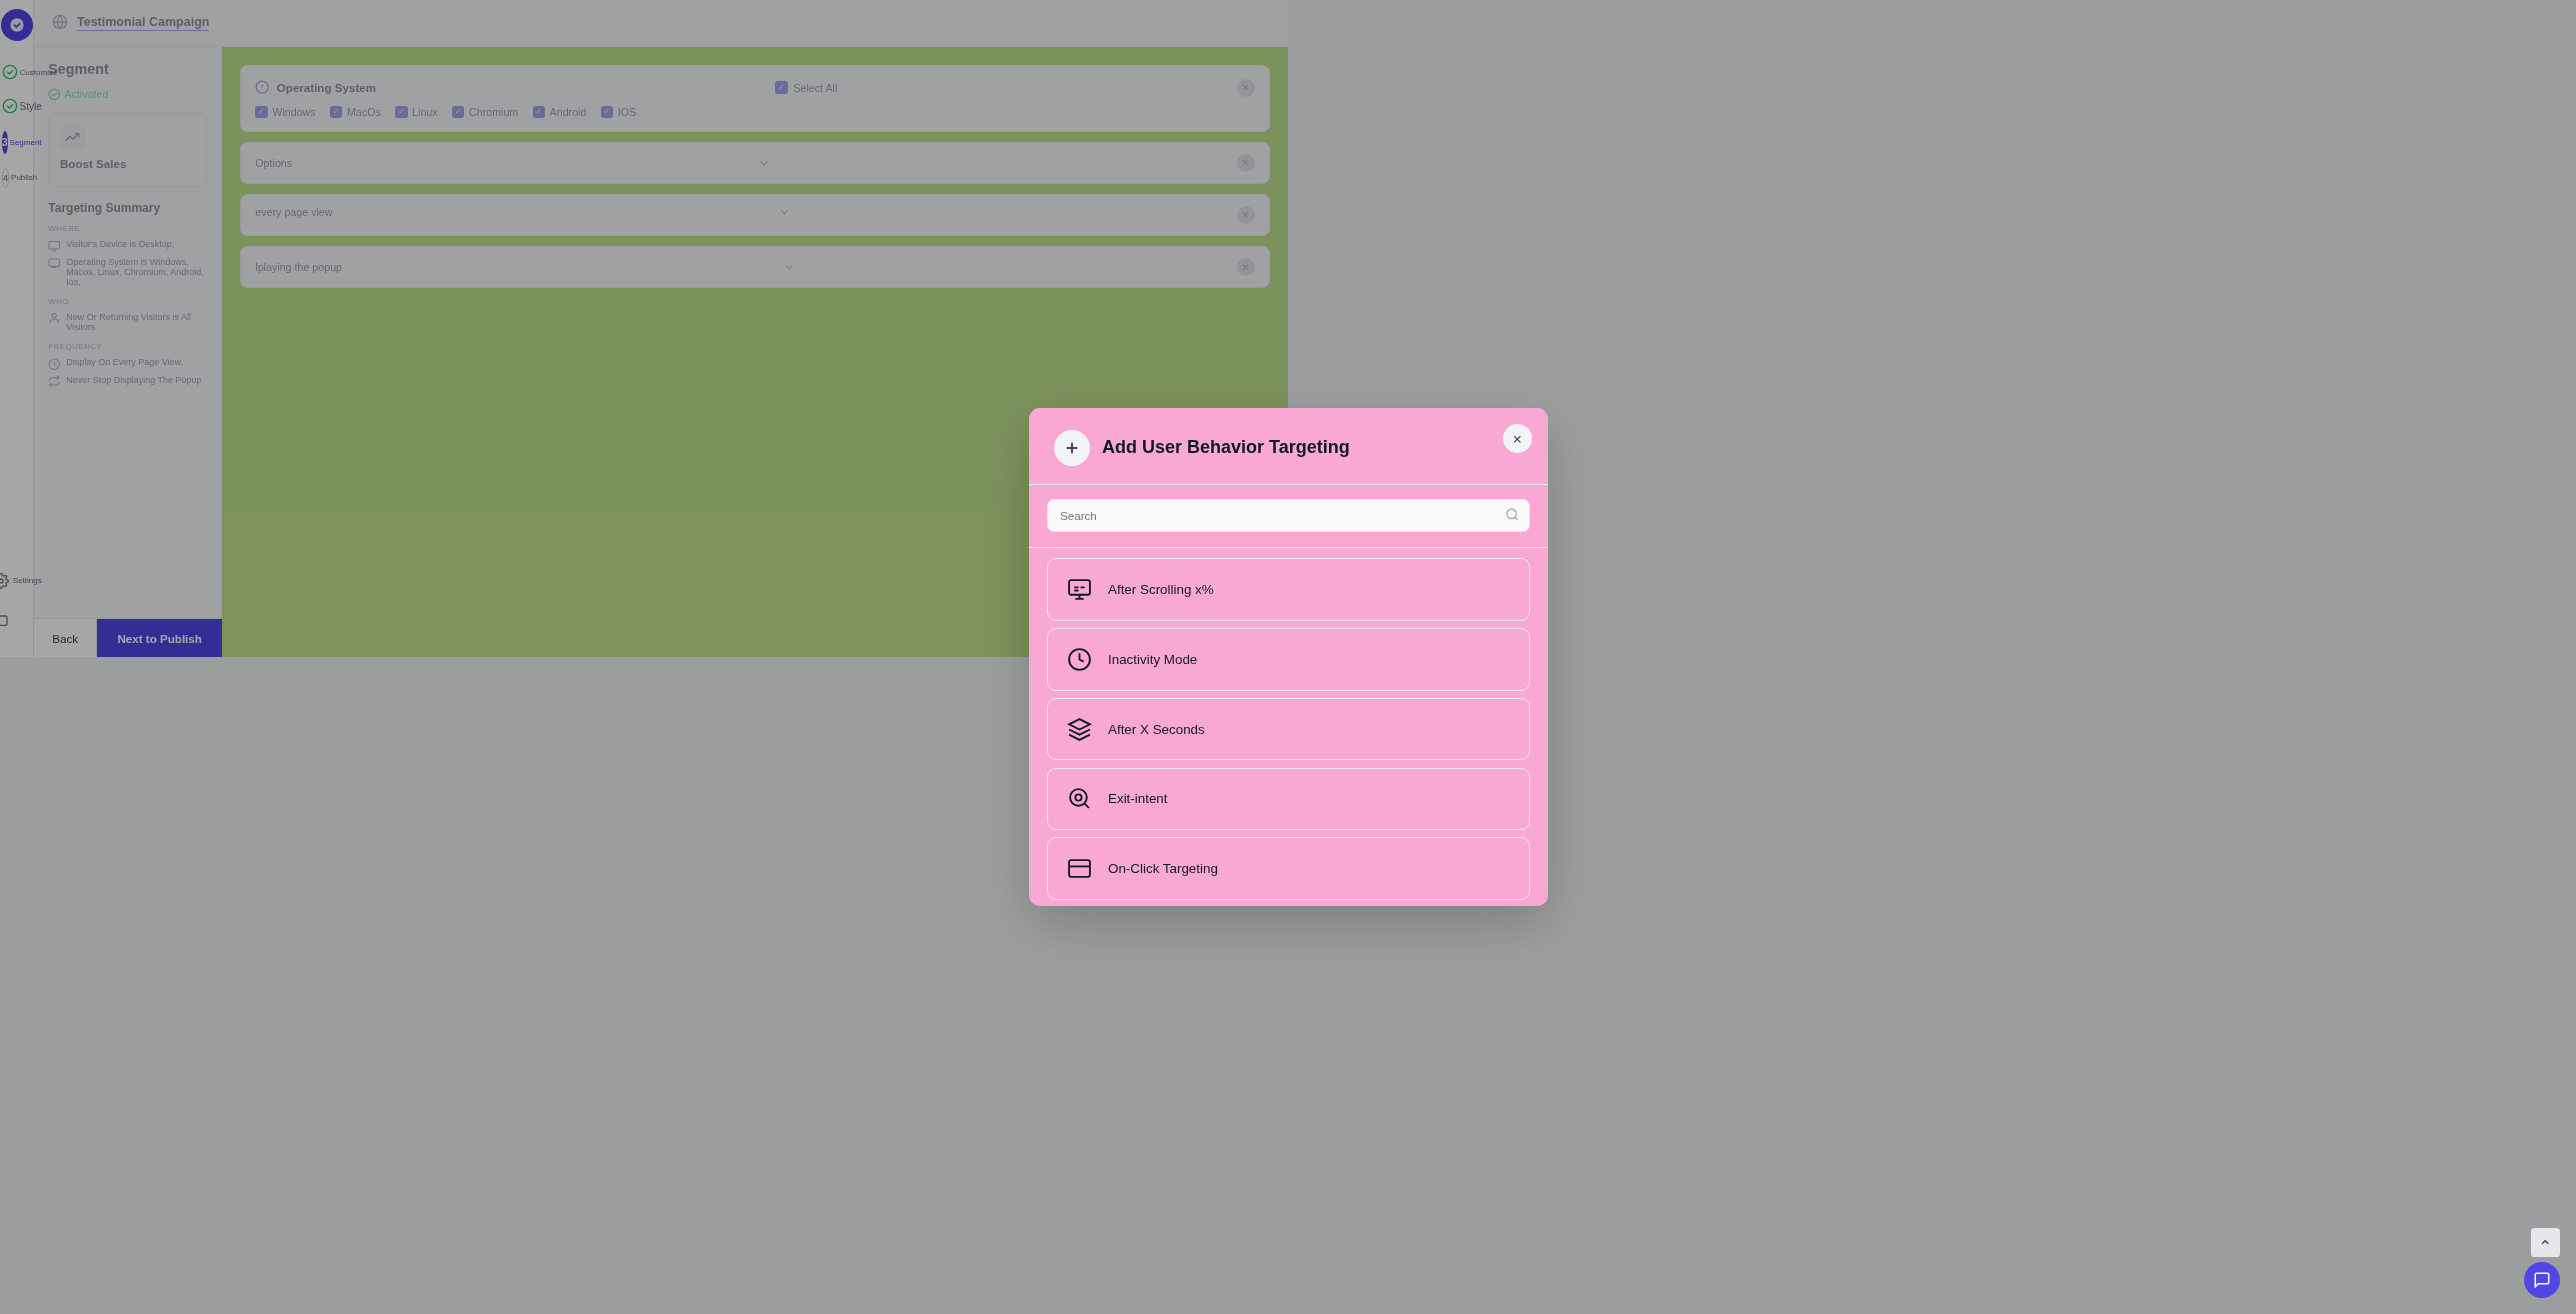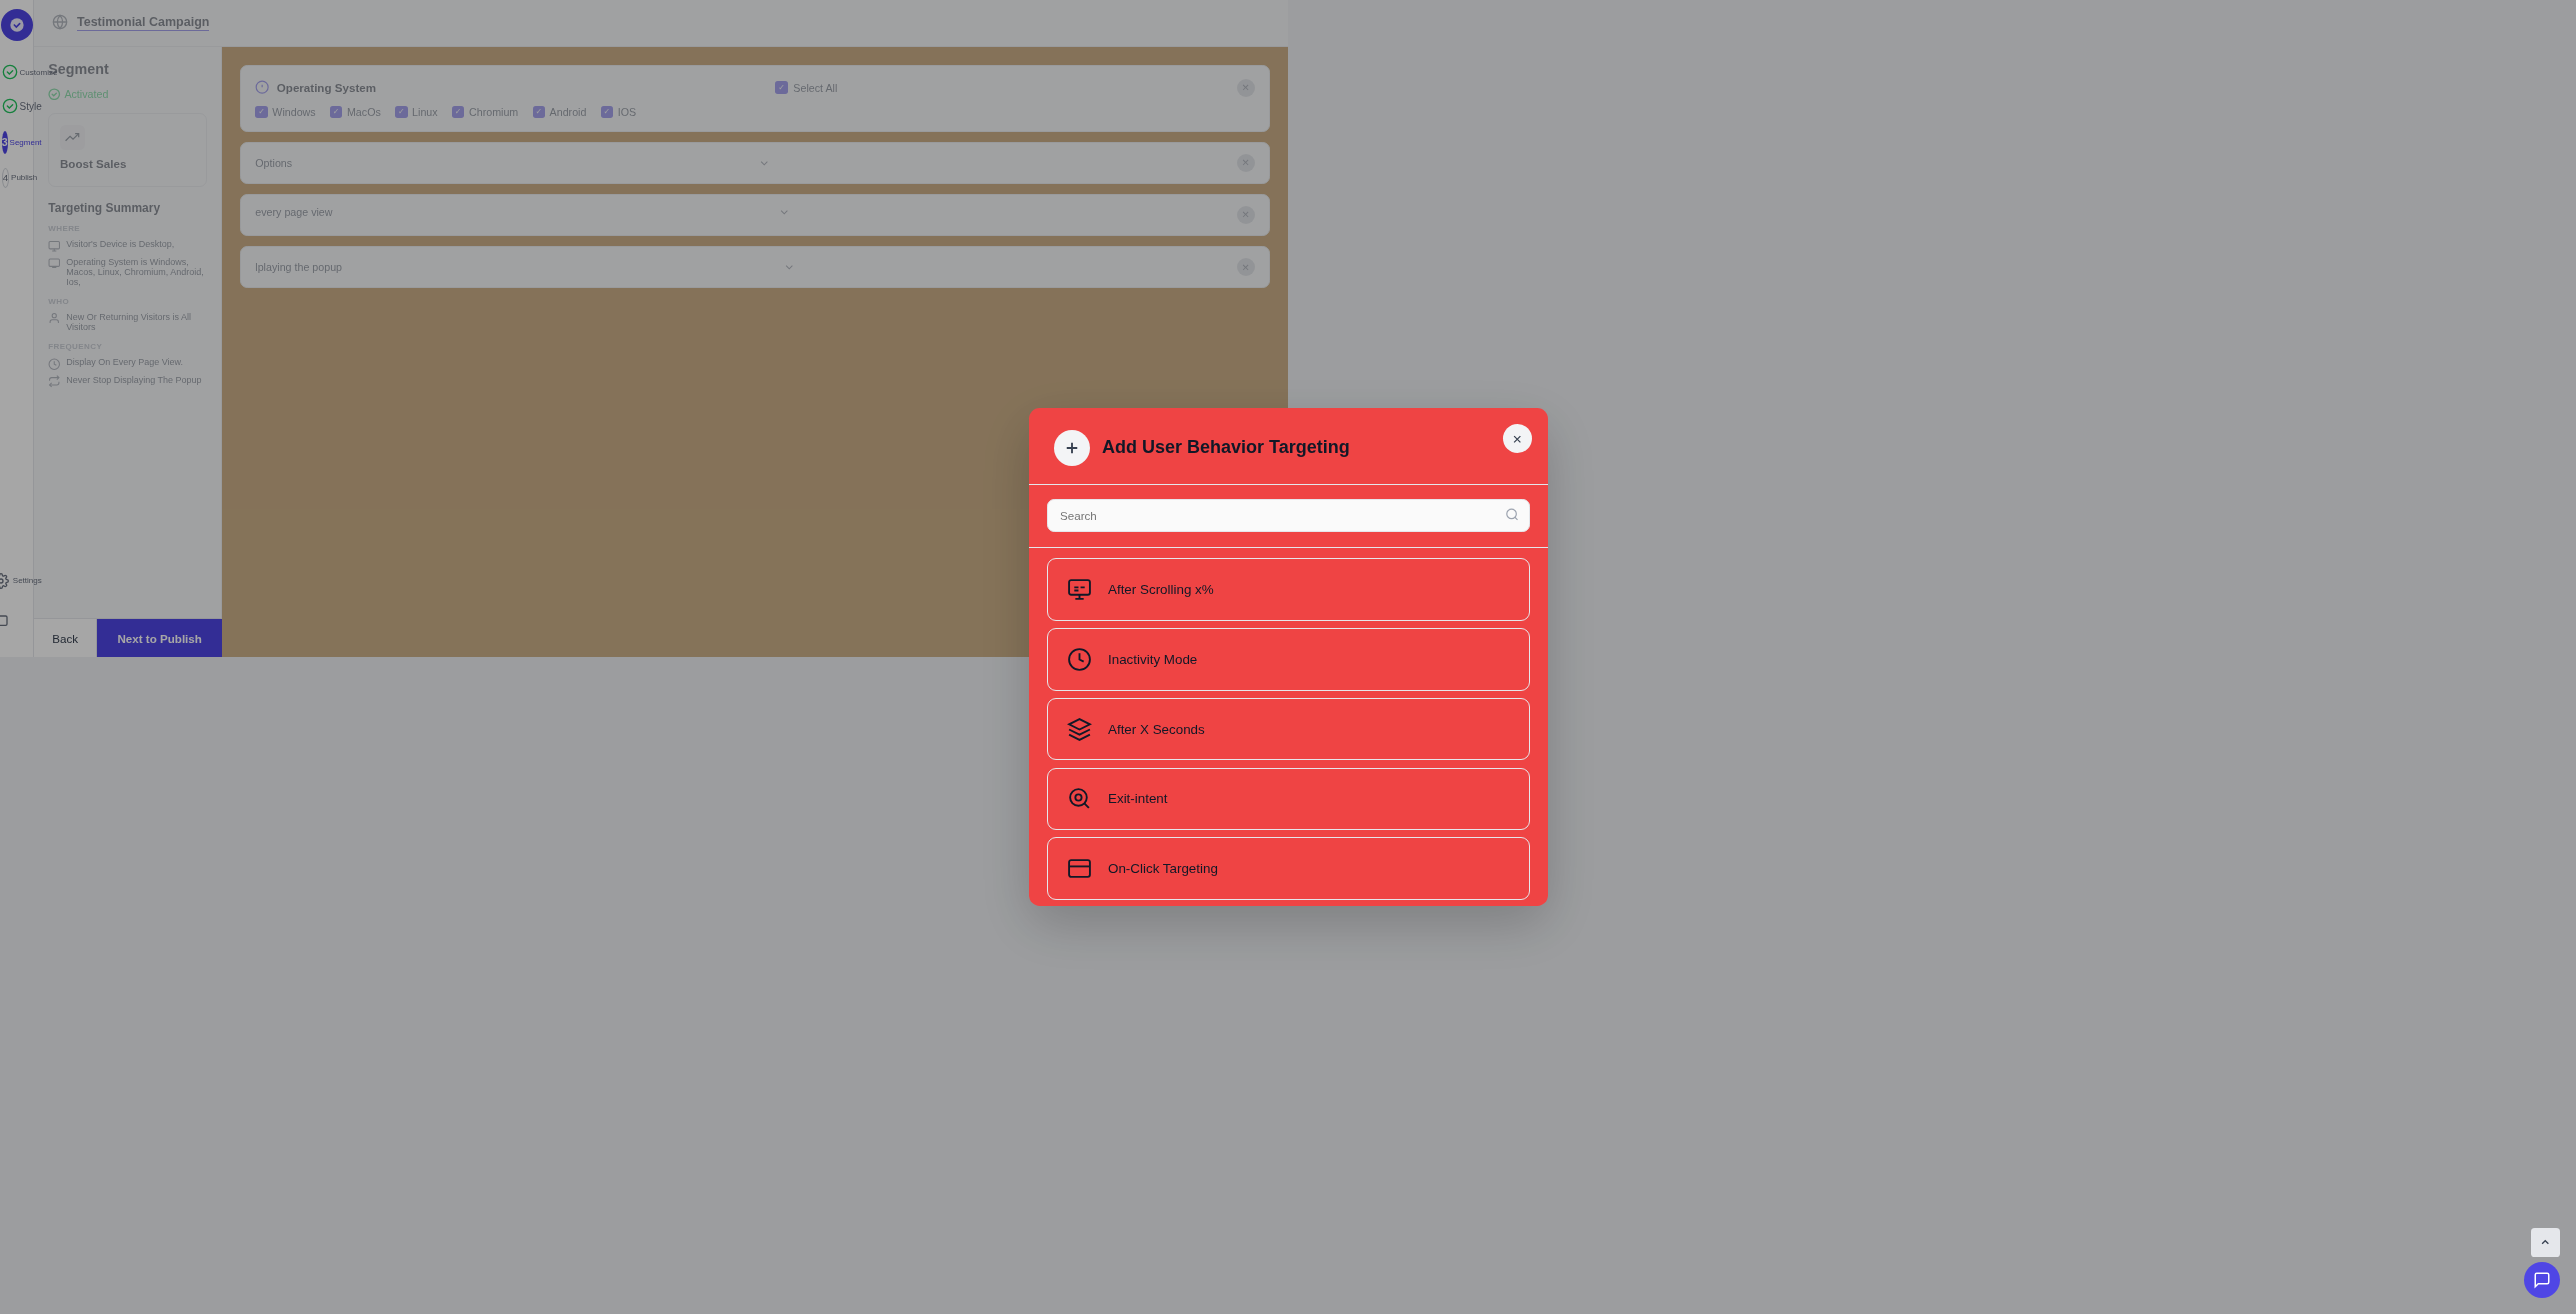--- a/index.html
+++ b/index.html
@@ -191,21 +191,21 @@
       margin-top: 0.9px;
       color: #6b7280;
     }
     .summary-section {
       margin-bottom: 10.7px;
     }
 
     
     .right-content {
       flex: 1;
-      background: #a16207;
+      background: #84cc16;
       overflow-y: auto;
       padding: 18px;
       position: relative;
     }
 
     .os-card {
       background: #fff;
       border: 0.9px solid #e5e7eb;
       border-radius: 7.2px;
       padding: 12.5px 14.3px;
@@ -263,21 +263,21 @@
       inset: 0;
       background: rgba(0,0,0,0.35);
       z-index: 100;
       display: flex;
       align-items: center;
       justify-content: center;
     }
 
     
     .modal {
-      background: #ef4444;
+      background: #f9a8d4;
       border-radius: 10.7px;
       width: 519px;
       max-height: 537px;
       overflow: hidden;
       position: relative;
       box-shadow: 0 18px 54px rgba(0,0,0,0.2);
     }
     .modal-header {
       padding: 21.5px 25px 18px;
       border-bottom: 0.9px solid #e5e7eb;

